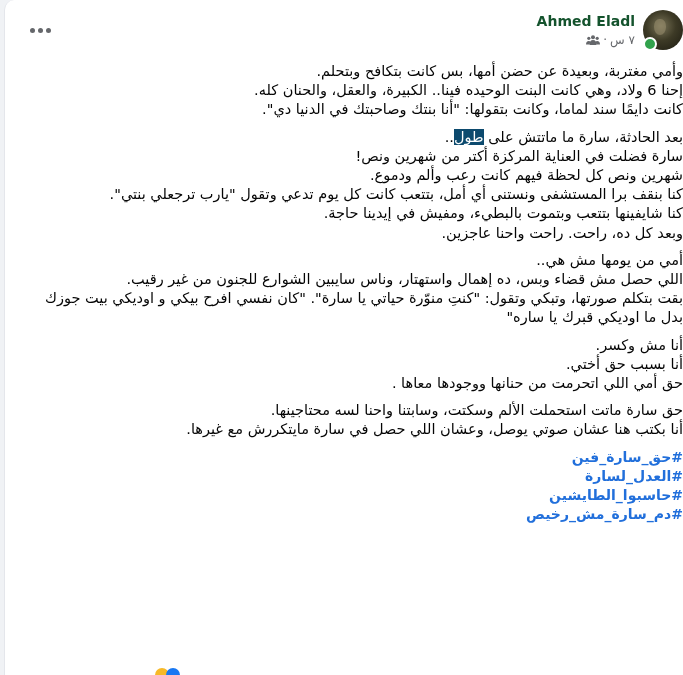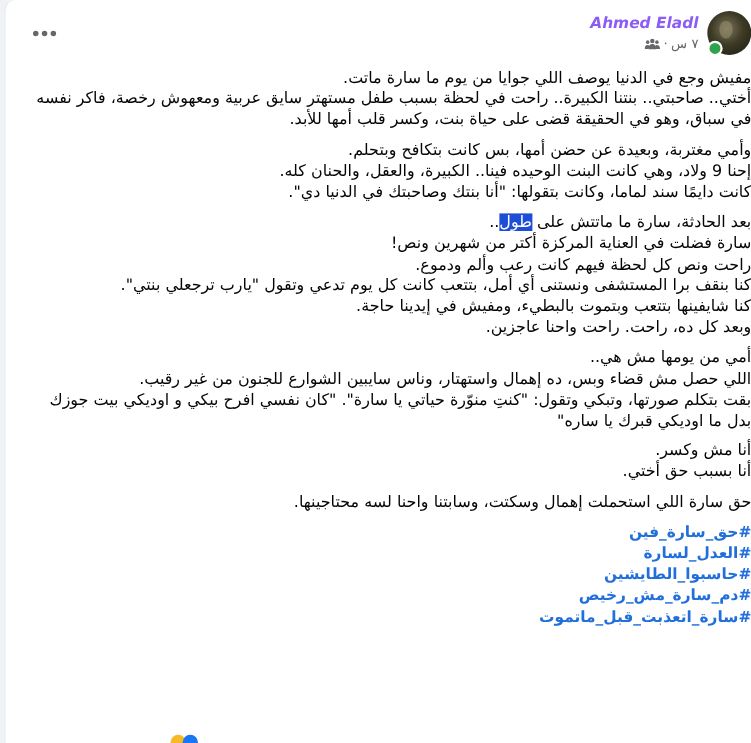--- a/index.html
+++ b/index.html
@@ -32,37 +32,36 @@
   .avatar .face {
     position: absolute; left: 11px; top: 9px; width: 12px; height: 16px;
     border-radius: 45% 45% 50% 50%; background: #9a9070; opacity: .55;
   }
   .online-dot {
     position: absolute; left: 0; bottom: -1px; width: 10px; height: 10px;
     border-radius: 50%; background: #31a24c; border: 2px solid #ffffff;
   }
   .meta { display: flex; flex-direction: column; align-items: flex-end; }
   .author {
-    font-size: 14px; font-weight: bold; color: #8b5cf6; line-height: 18px;
+    font-size: 14px; font-weight: bold; color: #14532d; line-height: 18px;
     cursor: pointer;
-    font-style: italic;
   }
   .sub {
     display: flex; flex-direction: row-reverse; align-items: center; gap: 3px;
     font-size: 12px; color: #65676b; line-height: 16px; margin-top: 2px;
   }
   .audience-icon { width: 14px; height: 10px; display: inline-block; }
   .post {
     position: absolute; right: 12px; top: 62px; width: 660px;
     direction: rtl; text-align: right;
     font-size: 14.5px; line-height: 19.2px; color: #050505;
   }
   .para { margin: 0 0 8px 0; }
   .para .line { display: block; }
-  .hl { background: #1d4ed8; color: #fff; }
+  .hl { background: #0c4a6e; color: #fff; }
   .tags { margin-top: 0; }
   .tag {
     display: block; color: #216fdb; font-weight: bold; font-size: 14px;
     line-height: 19.2px; cursor: pointer;
   }
   .reactions {
     position: absolute; left: 150px; top: 668px; display: flex;
   }
   .reactions span { width: 14px; height: 14px; border-radius: 50%; display: inline-block; }
 </style>
@@ -94,55 +93,52 @@
           <path d="M3.5 10 Q3.5 5 7 5 Q10.5 5 10.5 10 Z" fill="#65676b"></path>
           <path d="M0 9.5 Q0 6 2.8 6 Q4 6 4.4 6.8 L3.6 9.5 Z" fill="#65676b"></path>
           <path d="M14 9.5 Q14 6 11.2 6 Q10 6 9.6 6.8 L10.4 9.5 Z" fill="#65676b"></path>
         </svg>
       </div>
     </div>
   </div>
 
   <div class="post">
     <p class="para">
-      <span class="line">مفيش وجع في الدنيا يوصف اللي جوايا من يوم ما سارة ماتت.</span>
-      <span class="line">أختي.. صاحبتي.. بنتنا الكبيرة.. راحت في لحظة بسبب طفل مستهتر سايق عربية ومعهوش رخصة، فاكر نفسه في سباق، وهو في الحقيقة قضى على حياة بنت، وكسر قلب أمها للأبد.</span>
-    </p>
-    <p class="para">
       <span class="line">وأمي مغتربة، وبعيدة عن حضن أمها، بس كانت بتكافح وبتحلم.</span>
-      <span class="line">إحنا 9 ولاد، وهي كانت البنت الوحيده فينا.. الكبيرة، والعقل، والحنان كله.</span>
+      <span class="line">إحنا 6 ولاد، وهي كانت البنت الوحيده فينا.. الكبيرة، والعقل، والحنان كله.</span>
       <span class="line">كانت دايمًا سند لماما، وكانت بتقولها: "أنا بنتك وصاحبتك في الدنيا دي".</span>
     </p>
     <p class="para">
       <span class="line"><span>بعد الحادثة، سارة ما ماتتش على </span><span class="hl">طول</span><span>..</span></span>
       <span class="line">سارة فضلت في العناية المركزة أكتر من شهرين ونص!</span>
-      <span class="line">راحت ونص كل لحظة فيهم كانت رعب وألم ودموع.</span>
+      <span class="line">شهرين ونص كل لحظة فيهم كانت رعب وألم ودموع.</span>
       <span class="line">كنا بنقف برا المستشفى ونستنى أي أمل، بتتعب كانت كل يوم تدعي وتقول "يارب ترجعلي بنتي".</span>
       <span class="line">كنا شايفينها بتتعب وبتموت بالبطيء، ومفيش في إيدينا حاجة.</span>
       <span class="line">وبعد كل ده، راحت. راحت واحنا عاجزين.</span>
     </p>
     <p class="para">
       <span class="line">أمي من يومها مش هي..</span>
       <span class="line">اللي حصل مش قضاء وبس، ده إهمال واستهتار، وناس سايبين الشوارع للجنون من غير رقيب.</span>
       <span class="line">بقت بتكلم صورتها، وتبكي وتقول: "كنتِ منوّرة حياتي يا سارة". "كان نفسي افرح بيكي و اوديكي بيت جوزك بدل ما اوديكي قبرك يا ساره"</span>
     </p>
     <p class="para">
       <span class="line">أنا مش وكسر.</span>
       <span class="line">أنا بسبب حق أختي.</span>
+      <span class="line">حق أمي اللي اتحرمت من حنانها ووجودها معاها .</span>
     </p>
     <p class="para">
-      <span class="line">حق سارة اللي استحملت إهمال وسكتت، وسابتنا واحنا لسه محتاجينها.</span>
+      <span class="line">حق سارة ماتت استحملت الألم وسكتت، وسابتنا واحنا لسه محتاجينها.</span>
+      <span class="line">أنا بكتب هنا عشان صوتي يوصل، وعشان اللي حصل في سارة مايتكررش مع غيرها.</span>
     </p>
 
     <div class="tags">
       <a class="tag">#حق_سارة_فين</a>
       <a class="tag">#العدل_لسارة</a>
       <a class="tag">#حاسبوا_الطايشين</a>
       <a class="tag">#دم_سارة_مش_رخيص</a>
-      <a class="tag">#سارة_اتعذبت_قبل_ماتموت</a>
     </div>
   </div>
 
   <div class="reactions">
     <span style="background:#f7b928"></span>
     <span style="background:#1877f2;margin-left:-3px"></span>
   </div>
 </div>
 
 </body></html>

